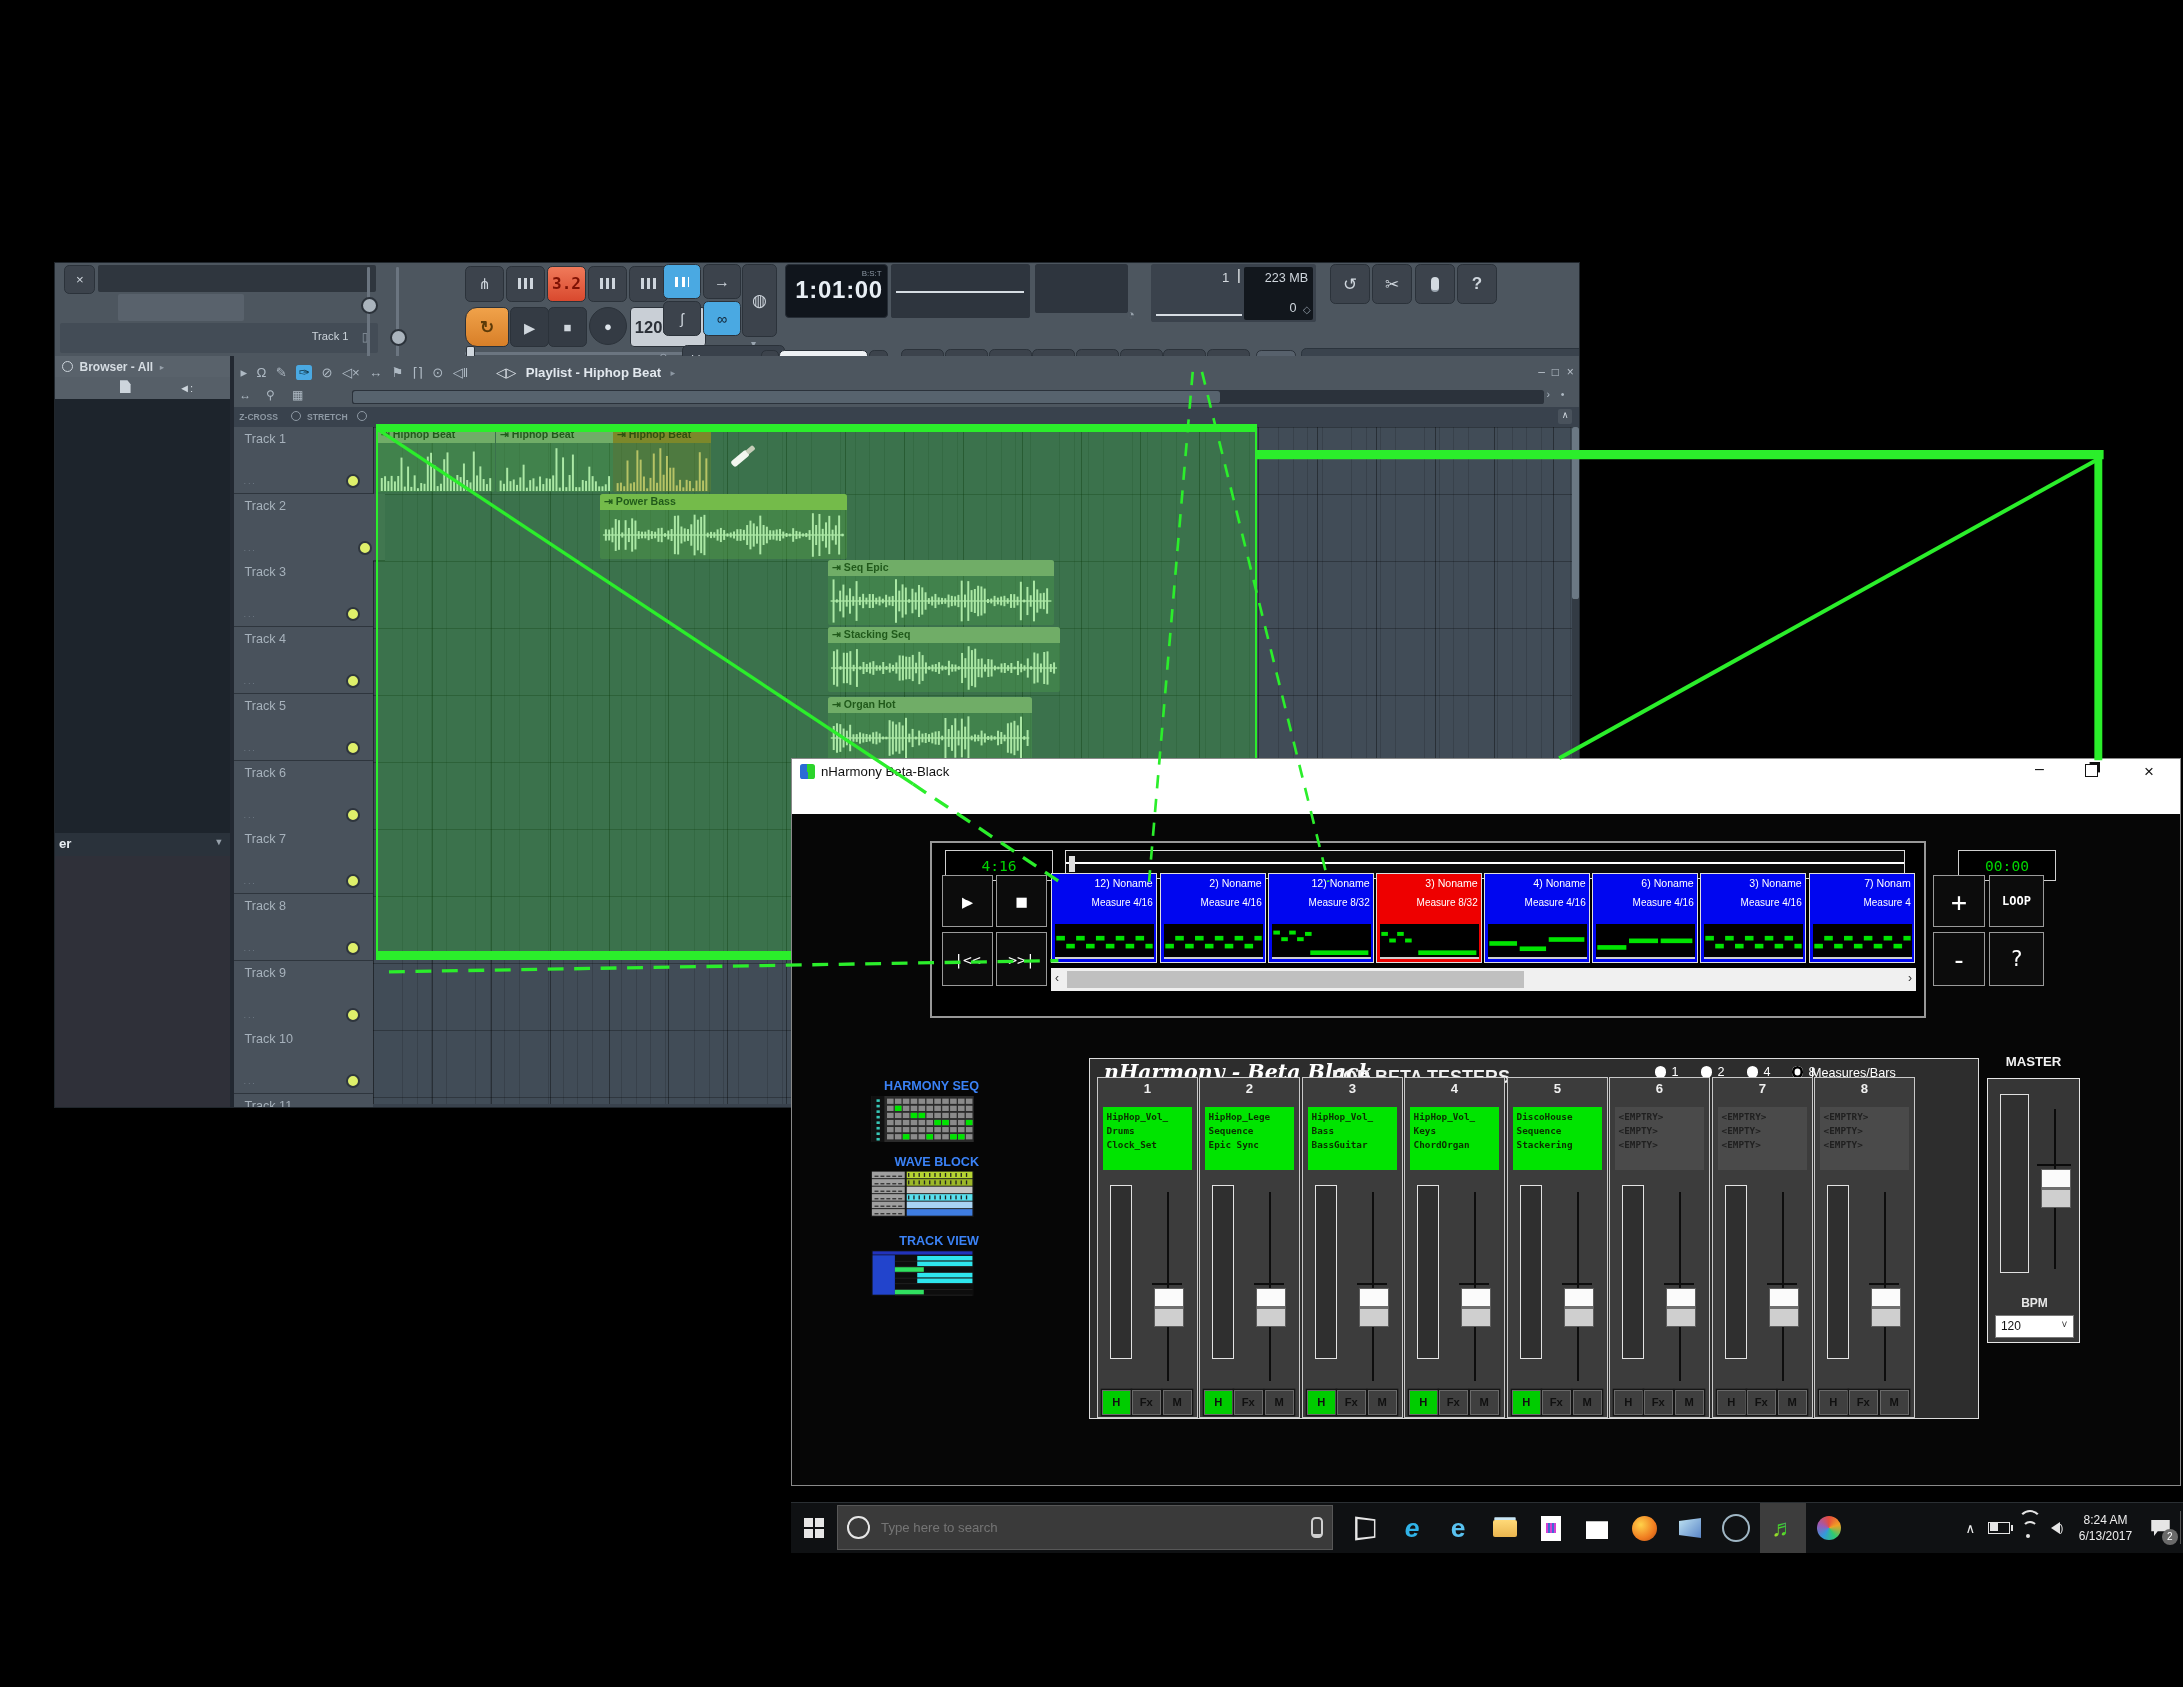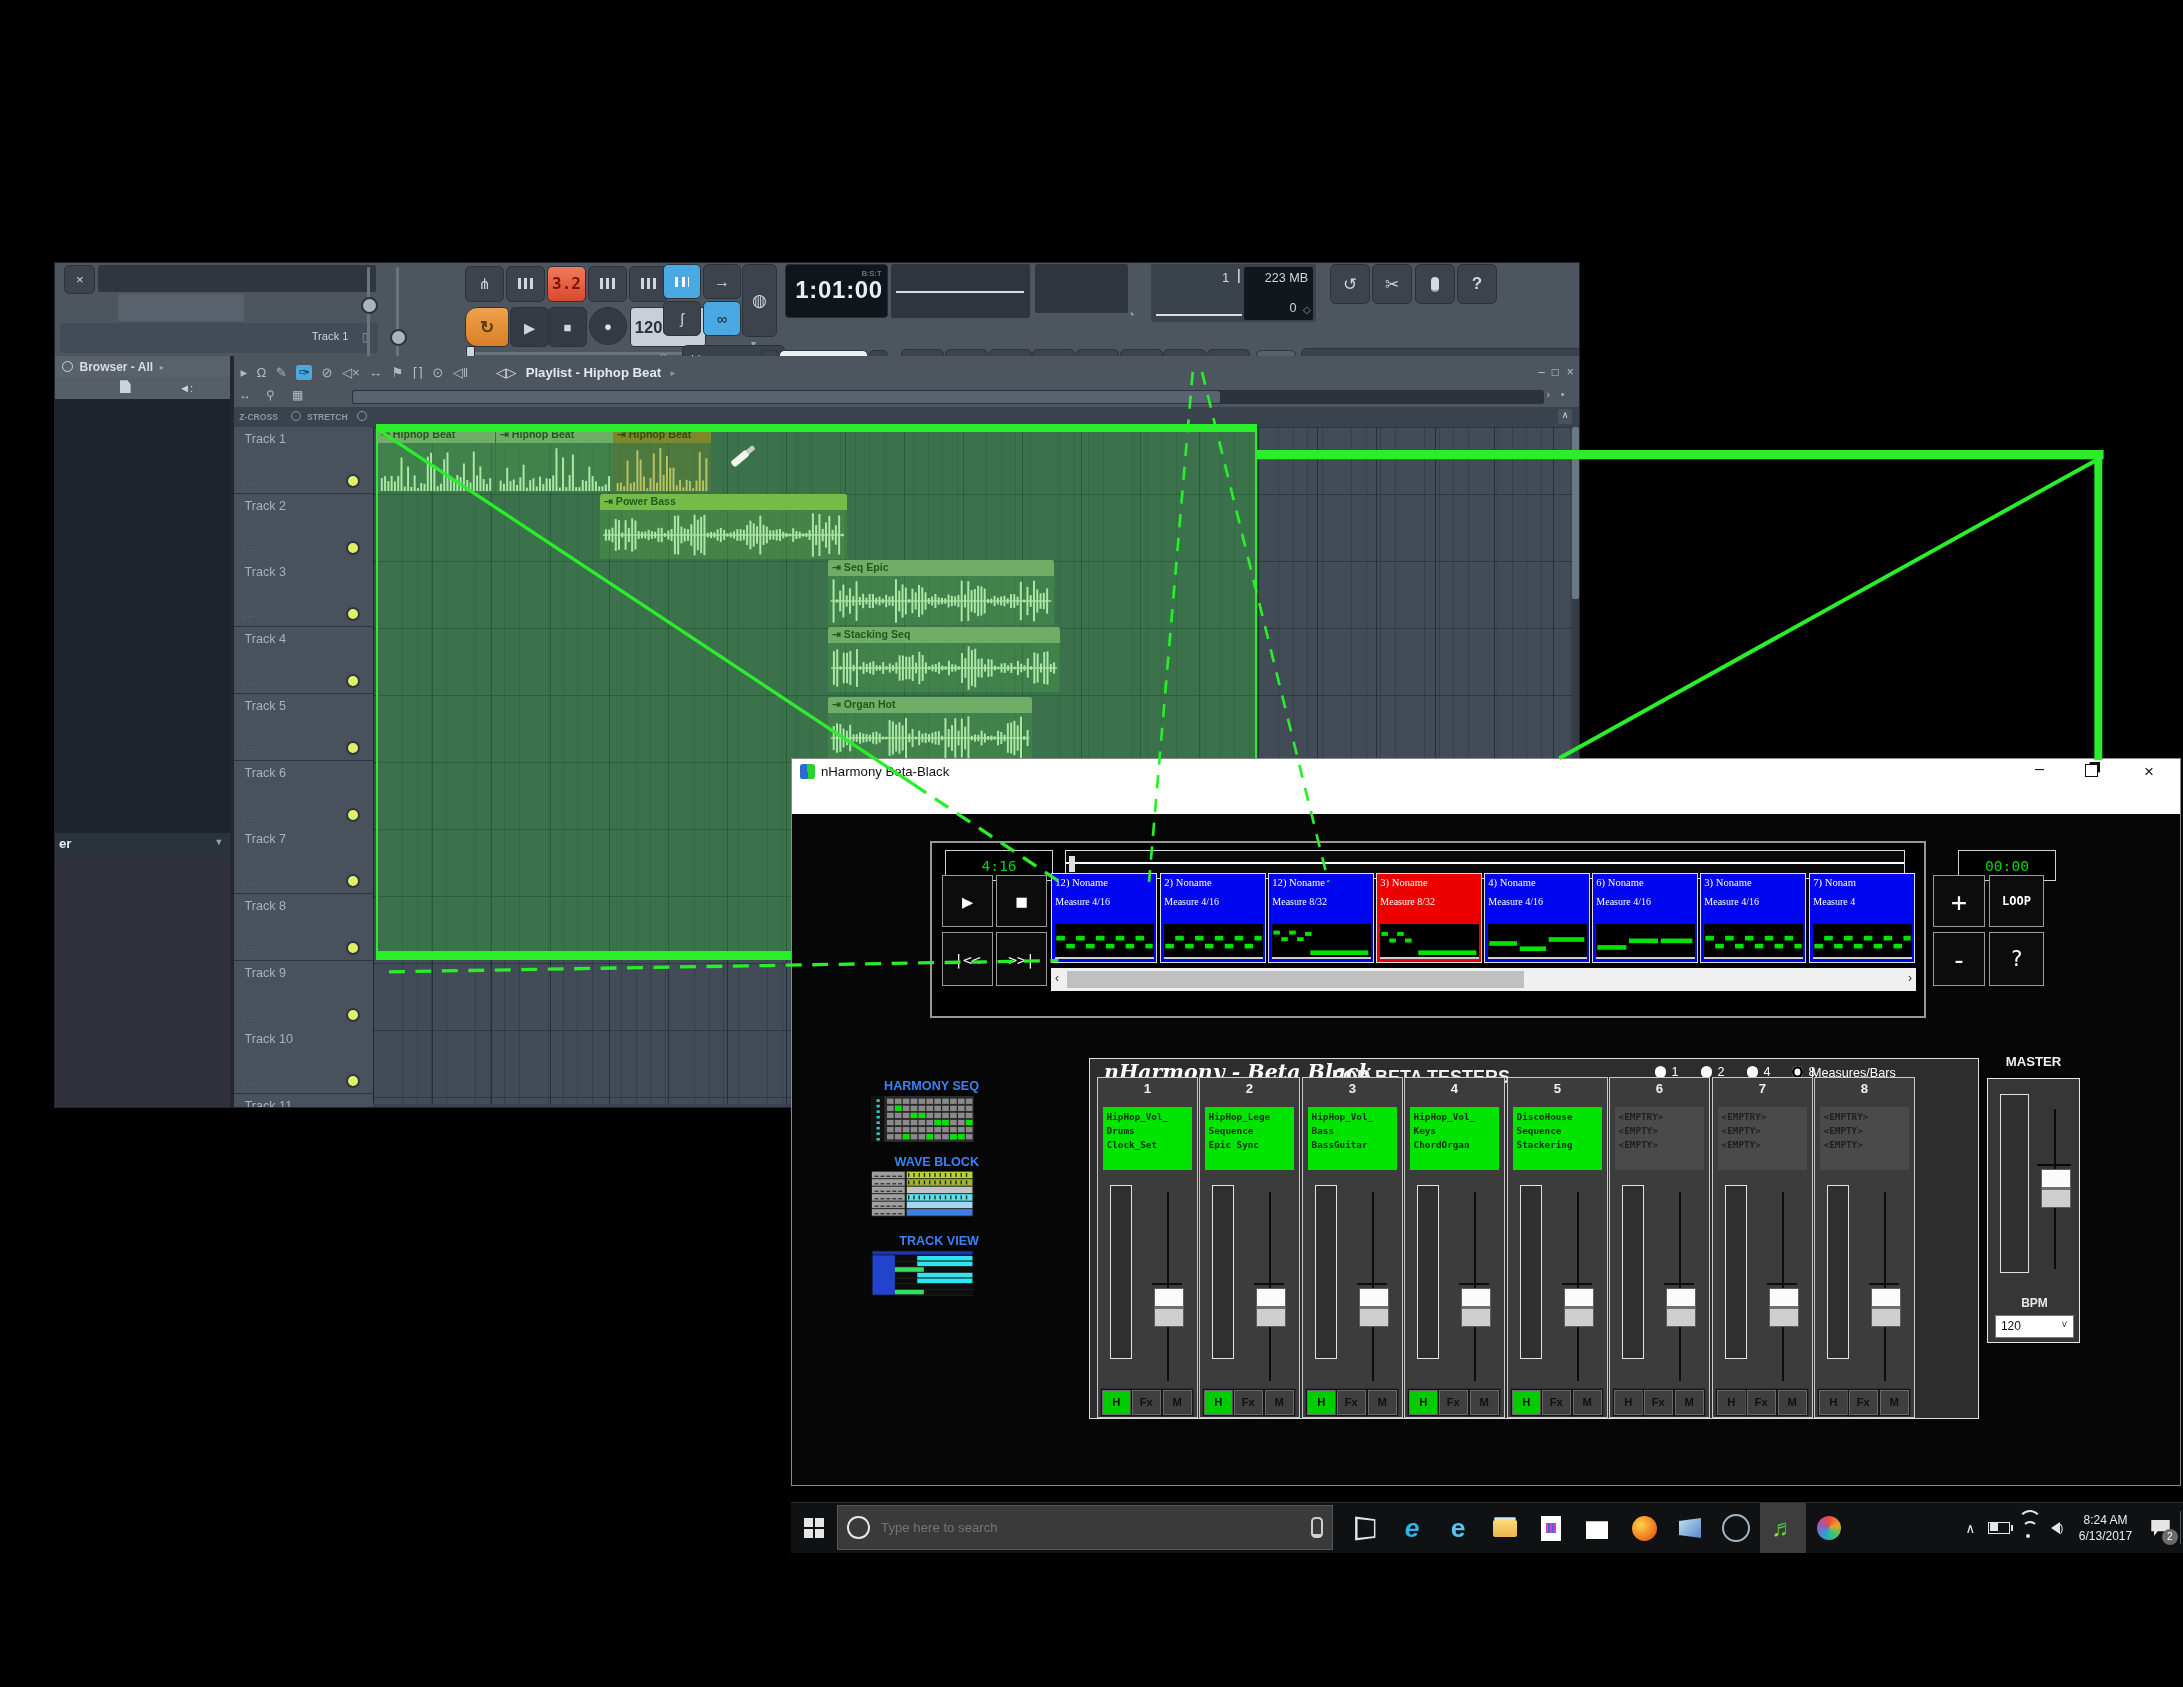--- a/index.html
+++ b/index.html
@@ -55,21 +55,21 @@
   .vst-title{position:absolute;left:0;top:0;width:100%;height:26.5px;background:#fff;color:#111;}
   .vst-menu{position:absolute;left:0;top:26.5px;width:100%;height:28px;background:#fff;display:flex;
             gap:24px;align-items:center;padding-left:14.6px;box-sizing:border-box;}
   .vst-menu span{color:#111;font-size:13.2px;}
   .panel{position:absolute;border:2px solid #979797;background:#000;}
   .gdisp{position:absolute;background:#000;border:1.3px solid #cfcfcf;color:#00d400;
          font-family:"DejaVu Sans Mono",monospace;font-size:14.6px;display:flex;align-items:center;justify-content:center;}
   .tbtn{position:absolute;background:#0c0c0c;border:1.3px solid #9a9a9a;color:#fff;display:flex;
         align-items:center;justify-content:center;font-family:"DejaVu Sans Mono",monospace;}
   .block{position:absolute;top:114px;width:106px;height:90px;background:var(--blk-blue,#0006f0);
-         border:1.3px solid #dfdfdf;box-sizing:border-box;color:#fff;font-family:Liberation Serif, serif;}
+         border:1.3px solid #dfdfdf;box-sizing:border-box;color:#fff;font-family:Liberation Sans, sans-serif;text-align:right;}
   .block.red{background:var(--blk-red,#ee0000);}
   .block .bn{display:block;font-size:10.6px;padding:3.3px 3.3px 0;}
   .block .bm{display:block;font-size:10px;padding:8px 3.3px 0;}
   .preview{position:absolute;left:3.3px;bottom:3.3px;background:#000;border-bottom:2px solid #cfcfcf;}
   .sb-label{position:absolute;width:112px;text-align:right;font-size:12.6px;font-weight:bold;color:#3b82f6;}
   .mixp{position:absolute;left:297px;top:299px;width:890px;height:361px;background:#2d2d2d;
         border:1.3px solid #dcdcdc;box-sizing:border-box;}
   .strip{position:absolute;top:319px;width:99px;height:339px;background:#3c3c3c;outline:0.7px solid #c9c9c9;}
   .strip .num{position:absolute;left:0;top:2.6px;width:100%;text-align:center;font-size:13.2px;font-weight:bold;color:#f0f0f0;}
   .ch-label{position:absolute;left:5.3px;top:29px;width:89px;height:63px;background:var(--lab-green,#00e400);
@@ -359,21 +359,21 @@
       <span class="abs" style="top: 148px; font-size: 10px; color: rgb(139, 152, 164); font-weight: bold; left: 1322px;"></span>
       <span class="abs" style="top: 148px; font-size: 10px; color: rgb(139, 152, 164); font-weight: bold; left: 1380px;"></span>
       <span class="abs" style="top: 148px; font-size: 10px; color: rgb(139, 152, 164); font-weight: bold; left: 1439px;"></span>
       <span class="abs" style="top: 148px; font-size: 10px; color: rgb(139, 152, 164); font-weight: bold; left: 1497px;"></span>
     <div class="pl-grid"></div>
     <div class="trk-row" style="top: 164px;">
         <span class="nm">Track 1</span>
         <span class="dots">···</span>
         <span class="ledc"></span>
       </div>
-      <div class="trk-row" style="top: 231px;">
+      <div class="trk-row" style="top: 231px; padding-left: 12px;">
         <span class="nm">Track 2</span>
         <span class="dots">···</span>
         <span class="ledc"></span>
       </div>
       <div class="trk-row" style="top: 297px;">
         <span class="nm">Track 3</span>
         <span class="dots">···</span>
         <span class="ledc"></span>
       </div>
       <div class="trk-row" style="top: 364px;">

